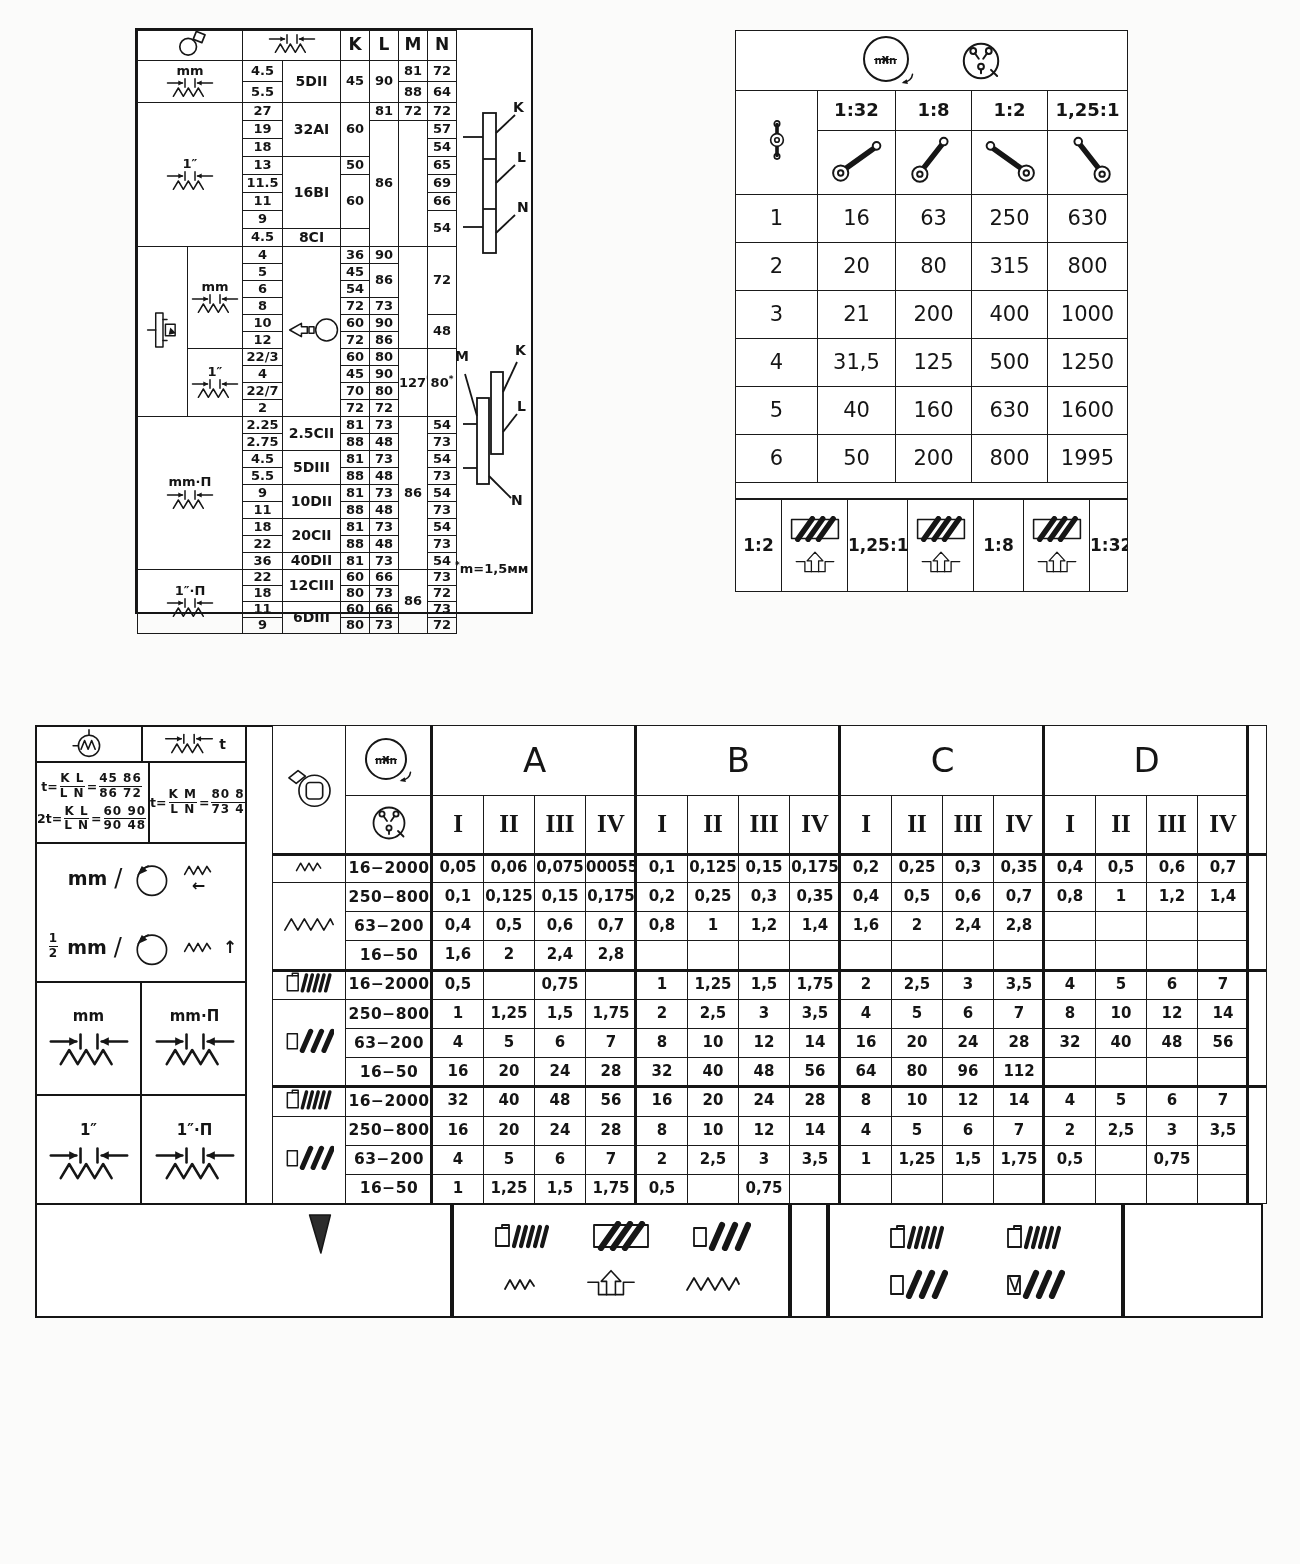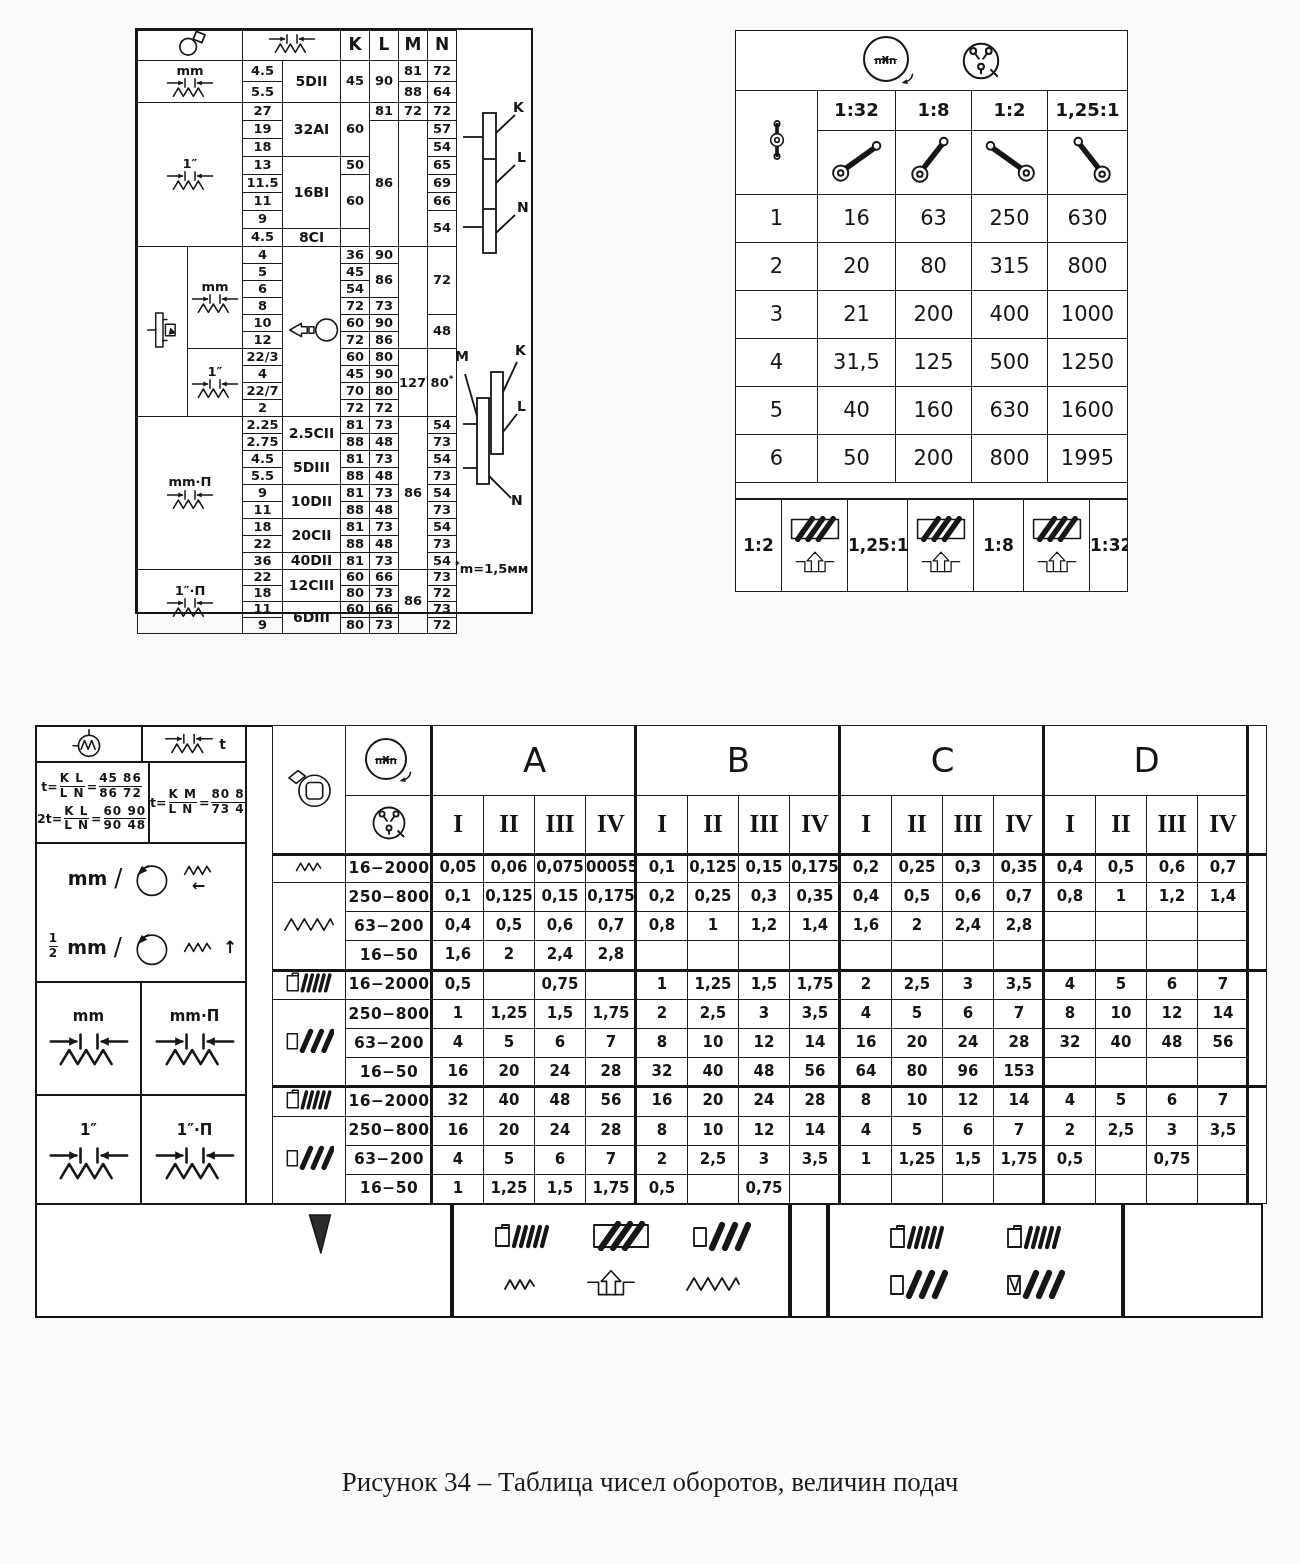--- a/index.html
+++ b/index.html
@@ -61,21 +61,21 @@
   .lp-r1 .lp-c{flex:1;display:flex;align-items:center;justify-content:center;gap:5px}
   .lp-r1 .lp-c:first-child{border-right:2px solid #151515}
   .ic-wormfeed svg{width:38px;height:30px}
   .lp-r1 .ic-pitch svg{width:50px;height:22px}
   .tl{font-size:14px;font-weight:700}
   .lp-r2{height:79px;display:flex;border-bottom:2px solid #151515}
   .lp-r2 .lp-c{display:flex;flex-direction:column;justify-content:center;gap:4px}
   .lp-r2 .lp-c.c1{width:120px;border-right:2px solid #151515}
   .lp-r2 .lp-c.c2{flex:1}
   .fline{display:flex;align-items:center;justify-content:center;font-size:12.5px;font-weight:700;white-space:nowrap}
-  .frac{display:inline-block;text-align:left;margin:0 2px;vertical-align:middle}
+  .frac{display:inline-block;text-align:center;margin:0 2px;vertical-align:middle}
   .frac i{display:block;font-style:normal;font-size:12px;font-weight:700;letter-spacing:1px;line-height:1.15}
   .frac i:first-child{border-bottom:1.5px solid #161616}
   .lp-r3{height:137px;display:flex;flex-direction:column;justify-content:space-around;border-bottom:2px solid #151515}
   .revline{display:flex;align-items:center;justify-content:center;gap:7px;font-size:19px;font-weight:600}
   .sl{font-size:24px;font-weight:400}
   .ic-rot svg{width:44px;height:44px}
   .revline .ic-zig-sm svg{width:36px;height:16px}
   .rv{display:inline-flex;flex-direction:column;align-items:center;line-height:1}
   .rv b{font-size:16px;font-weight:600}
   .arr{font-size:17px;font-weight:600}
@@ -1049,21 +1049,21 @@
             <td><span class="ct">20</span></td>
             <td><span class="ct">24</span></td>
             <td><span class="ct">28</span></td>
             <td><span class="ct">32</span></td>
             <td><span class="ct">40</span></td>
             <td><span class="ct">48</span></td>
             <td><span class="ct">56</span></td>
             <td><span class="ct">64</span></td>
             <td><span class="ct">80</span></td>
             <td><span class="ct">96</span></td>
-            <td><span class="ct">153</span></td>
+            <td><span class="ct">112</span></td>
             <td></td>
             <td></td>
             <td></td>
             <td></td>
           </tr>
           <tr style="height: 29px;">
             <td><span class="ic ic-thr-fine"><svg viewBox="0 0 58 30">
                   <path d="M3 7 h13 v18 h-13 z"></path>
                   <path d="M9 7 v-3 h7 v3"></path>
                   <g class="st">
@@ -1260,14 +1260,13 @@
             <line x1="21" y1="27" x2="31" y2="4"></line>
             <line x1="34" y1="27" x2="44" y2="4"></line>
             <line x1="47" y1="27" x2="57" y2="4"></line>
           </g>
         </svg></span>
   </div>
 </div>
 <div class="abs fol f5" style="left:1123px;width:140px"></div>
 
 <div class="abs caption">
-  <div>Рисунок 34 – Таблица чисел оборотов, величин подач</div>
 </div>
 
 </body></html>

